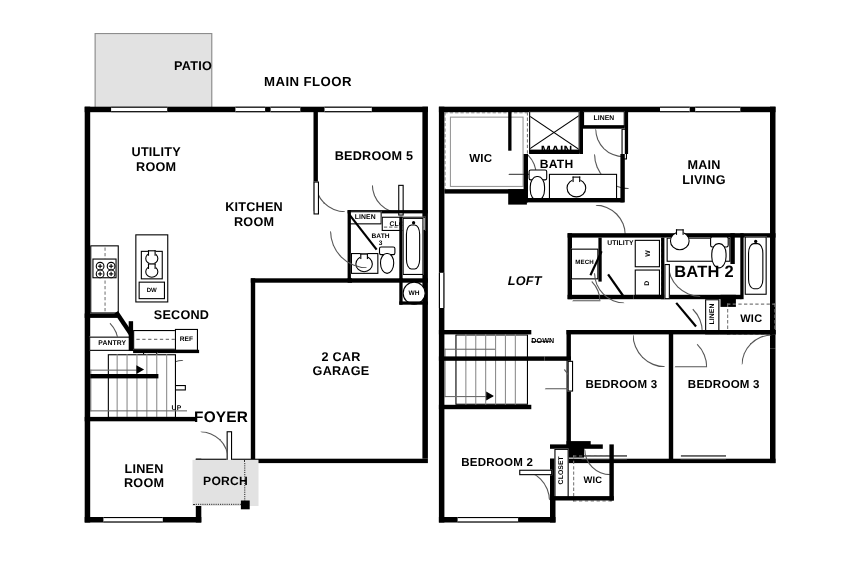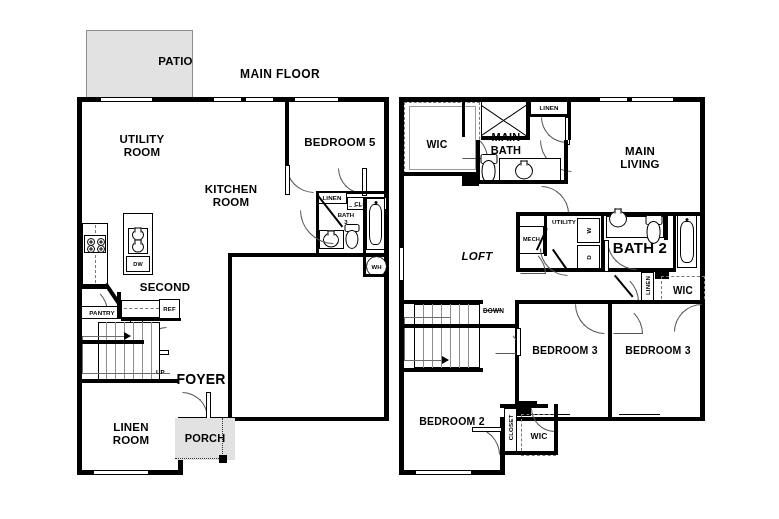--- a/index.html
+++ b/index.html
@@ -170,20 +170,25 @@
   <div class="swing" style="left:300px;top:210px;width:34px;height:34px;border-color:transparent transparent #555 #555;border-radius:0 0 0 100%;"></div>
 
   <div class="wh" style="left:366px;top:256px;width:19px;height:19px;">
     <span class="rlabel xs" style="font-size:6px;">WH</span>
   </div>
   <div class="w" style="left:363px;top:253px;width:3px;height:24px;"></div>
   <div class="w" style="left:363px;top:274px;width:26px;height:3px;"></div>
 
   <div class="w" style="left:228px;top:253px;width:92px;height:4px;"></div>
   <div class="w" style="left:228px;top:253px;width:4px;height:165px;"></div>
+  <div class="room" style="left:250px;top:316px;width:120px;height:32px;">
+    <span class="rlabel">
+      <span>2 CAR</span><br><span>GARAGE</span>
+    </span>
+  </div>
 
   <div class="room" style="left:125px;top:280px;width:80px;height:16px;">
     <span class="rlabel">SECOND</span>
   </div>
 
   <div class="box" style="left:82px;top:223px;width:26px;height:62px;"></div>
   <div class="vdash" style="left:95px;top:225px;height:58px;"></div>
   <div class="box" style="left:84px;top:235px;width:22px;height:18px;"></div>
   <div class="burner" style="left:87px;top:238px;width:6px;height:6px;"></div>
   <div class="burner" style="left:97px;top:238px;width:6px;height:6px;"></div>

